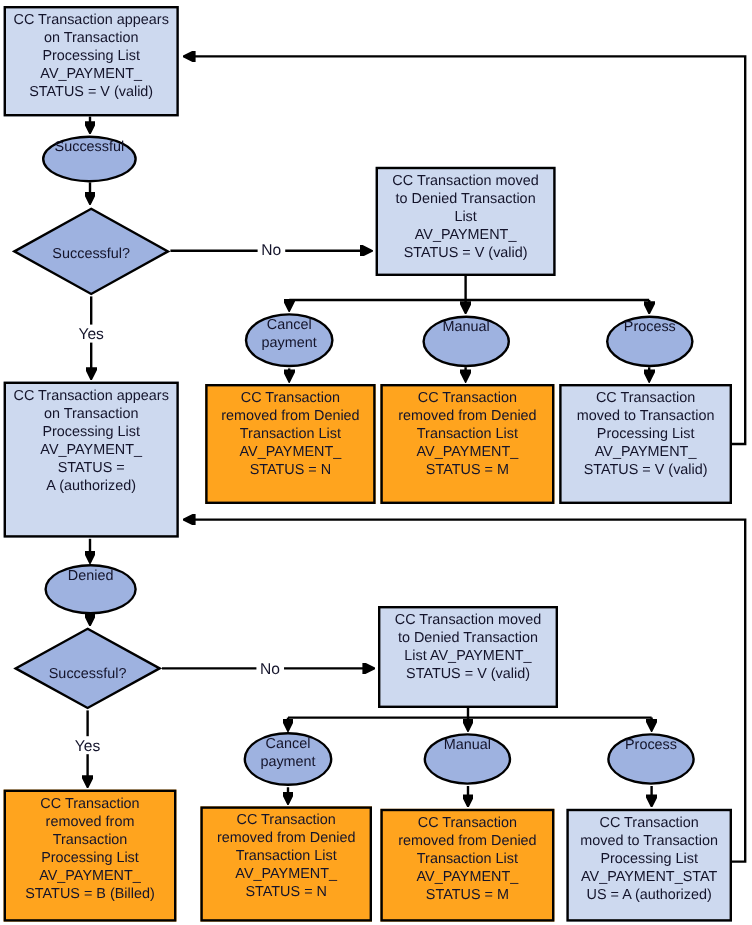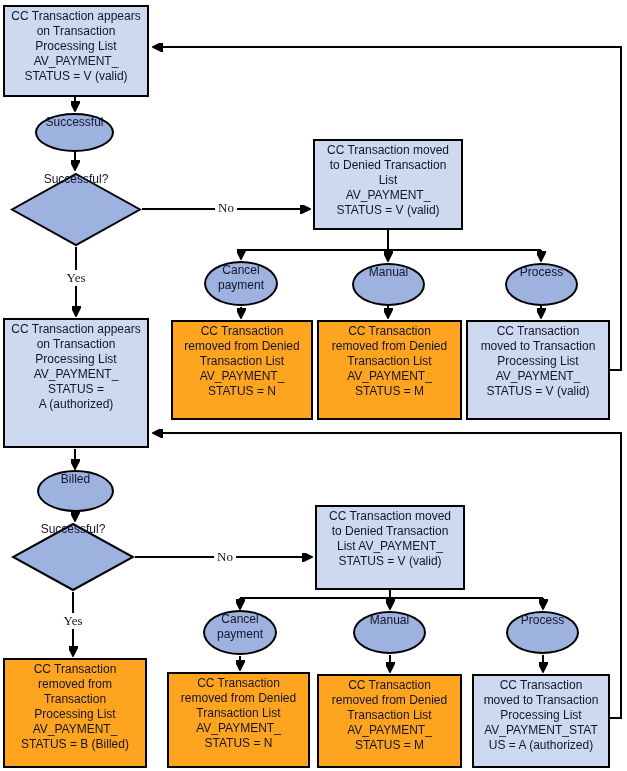--- a/index.html
+++ b/index.html
@@ -44,30 +44,29 @@
     background: var(--shape-blue, #9eb2e0);
     white-space: pre-line;
   }
   .diamond { background: transparent; }
   .diamond svg { position: absolute; left: 0; top: 0; width: 100%; height: 100%; }
   .diamond polygon {
     fill: var(--shape-blue, #9eb2e0);
     stroke: var(--line, #000);
     stroke-width: 2;
   }
-  .dlabel { position: relative; z-index: 1; }
+  .dlabel { position: relative; z-index: 1; margin-top: 32px; }
   .edge-label {
     position: absolute;
     transform: translate(-50%, -50%);
     background: var(--background, #fff);
     padding: 0 3px;
     font-size: 13px;
     color: var(--text, #14142b);
     z-index: 2;
-    font-family: Liberation Serif, serif;
   }
   .txt { width: 100%; }
 </style>
 </head>
 <body>
 
 <div class="stage">
 
   <svg class="connectors" width="627" height="771">
     <defs>
@@ -183,21 +182,21 @@
   <div class="node box blue" style="left:3px; top:318px; width:146px; height:130px;">
     <span class="txt">CC Transaction appears
 on Transaction
 Processing List
 AV_PAYMENT_
 STATUS =
 A (authorized)</span>
   </div>
 
   <div class="node ellipse" style="left:37px; top:470px; width:77px; height:42px;">
-    <span class="txt">Billed</span>
+    <span class="txt">Denied</span>
   </div>
 
   <div class="node diamond" style="left:11px; top:522px; width:124px; height:70px;">
     <svg viewBox="0 0 124 70" preserveAspectRatio="none">
       <polygon points="62,2 122,35 62,68 2,35"></polygon>
     </svg>
     <span class="dlabel">Successful?</span>
   </div>
 
   <span class="edge-label" style="left:225px; top:557px;">No</span>

